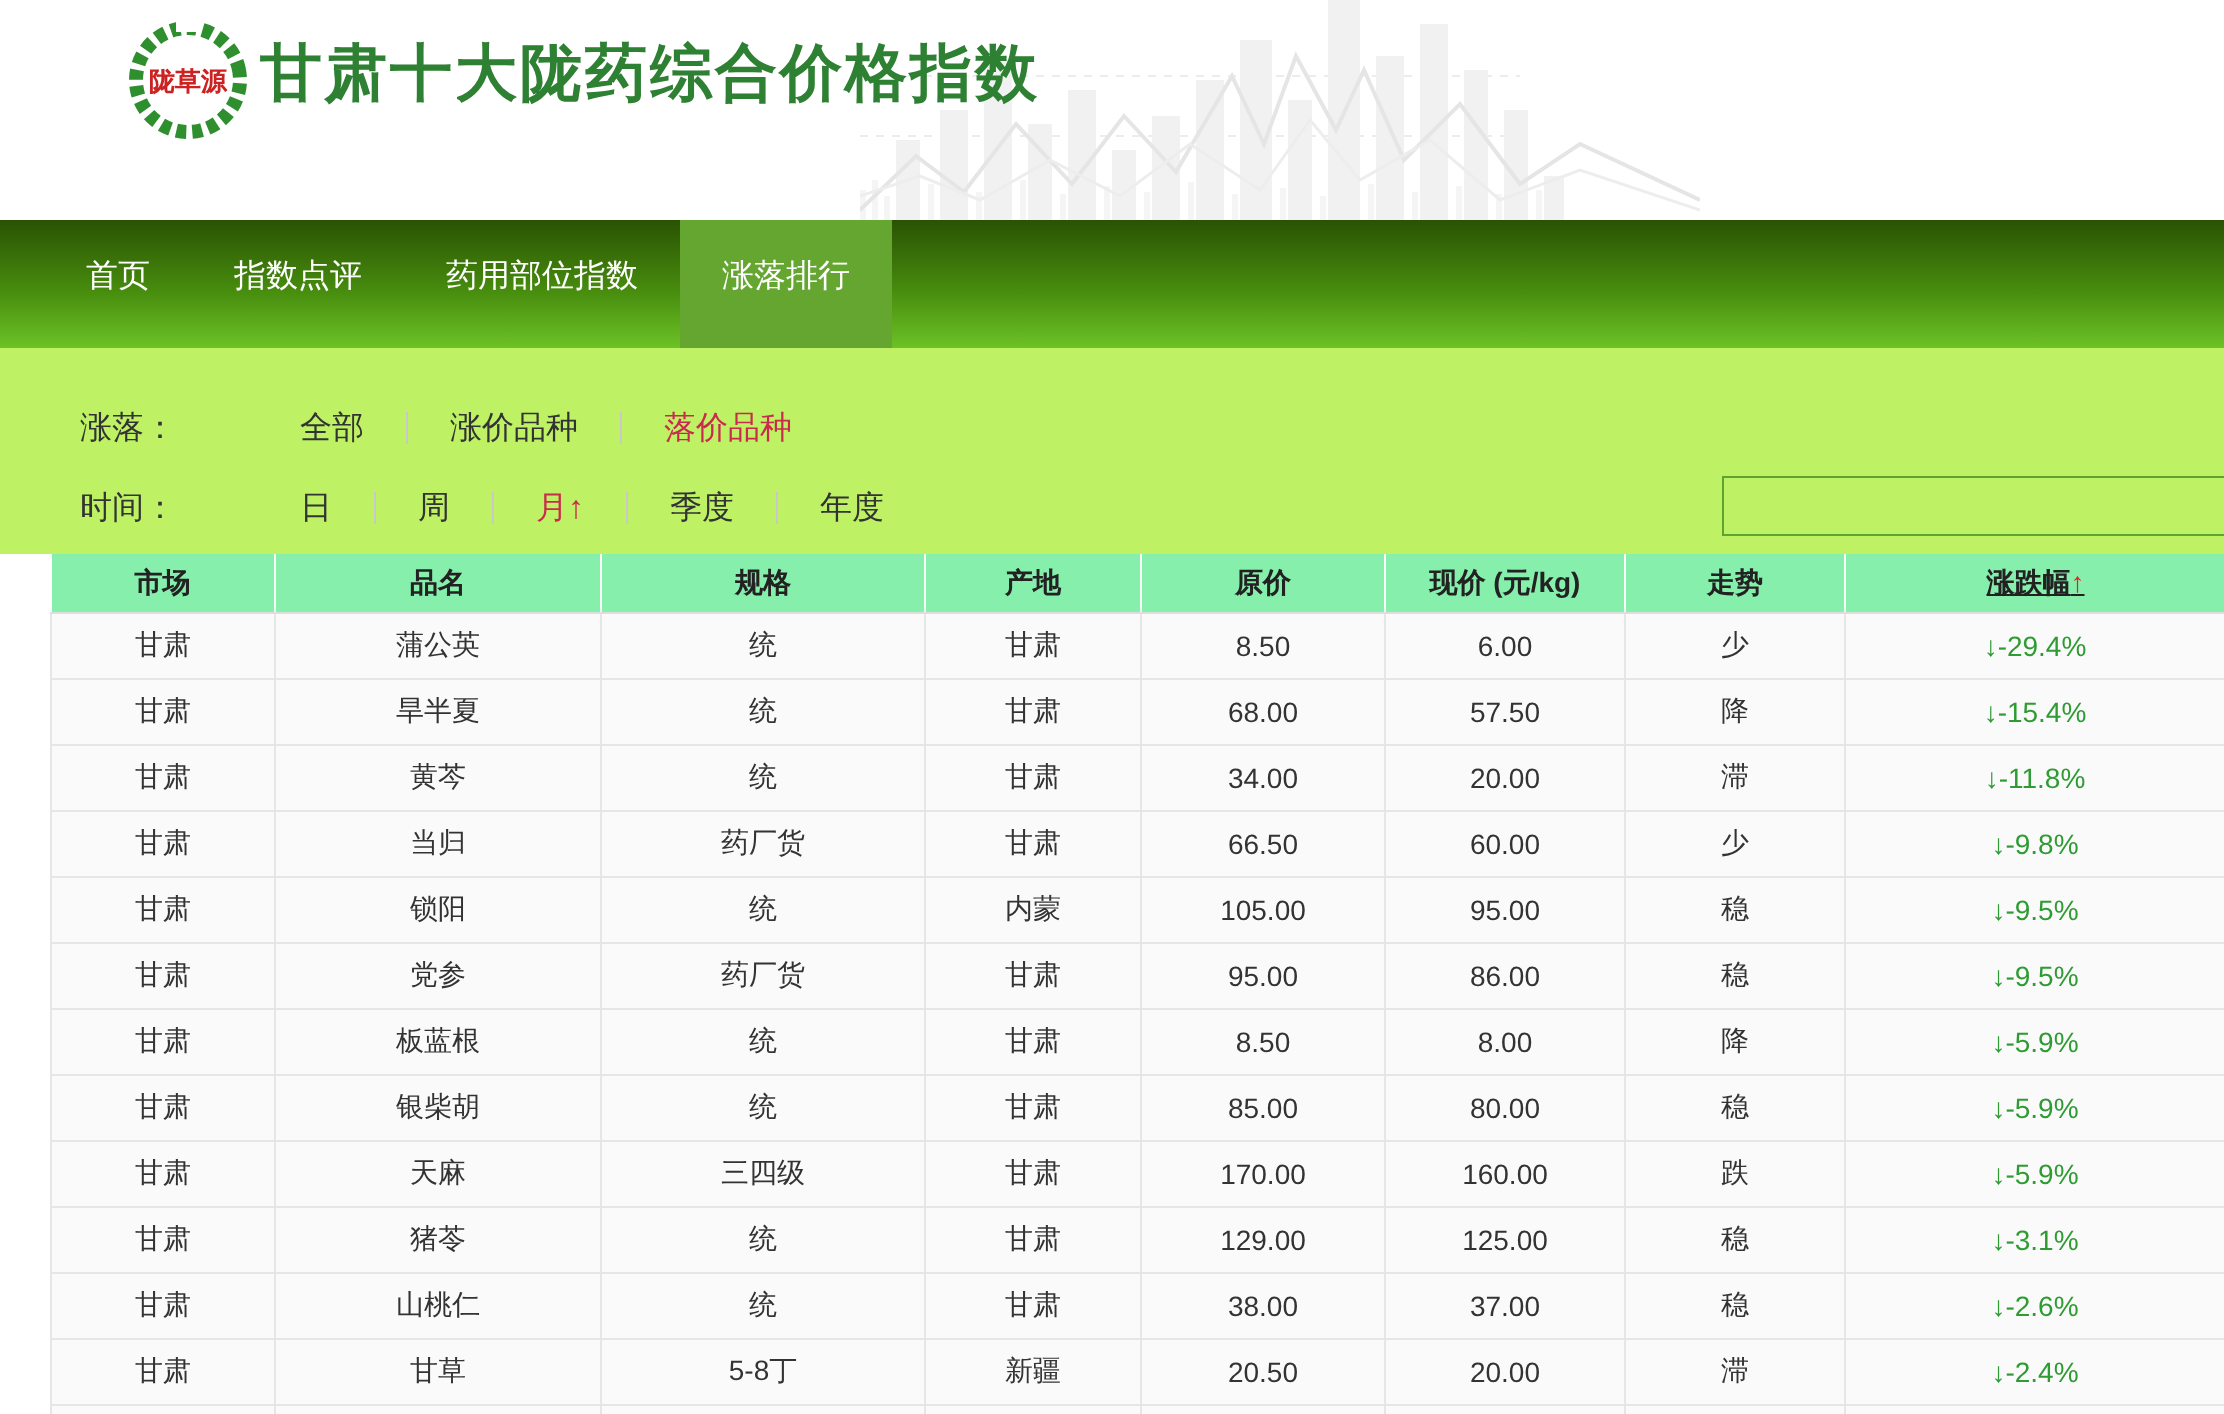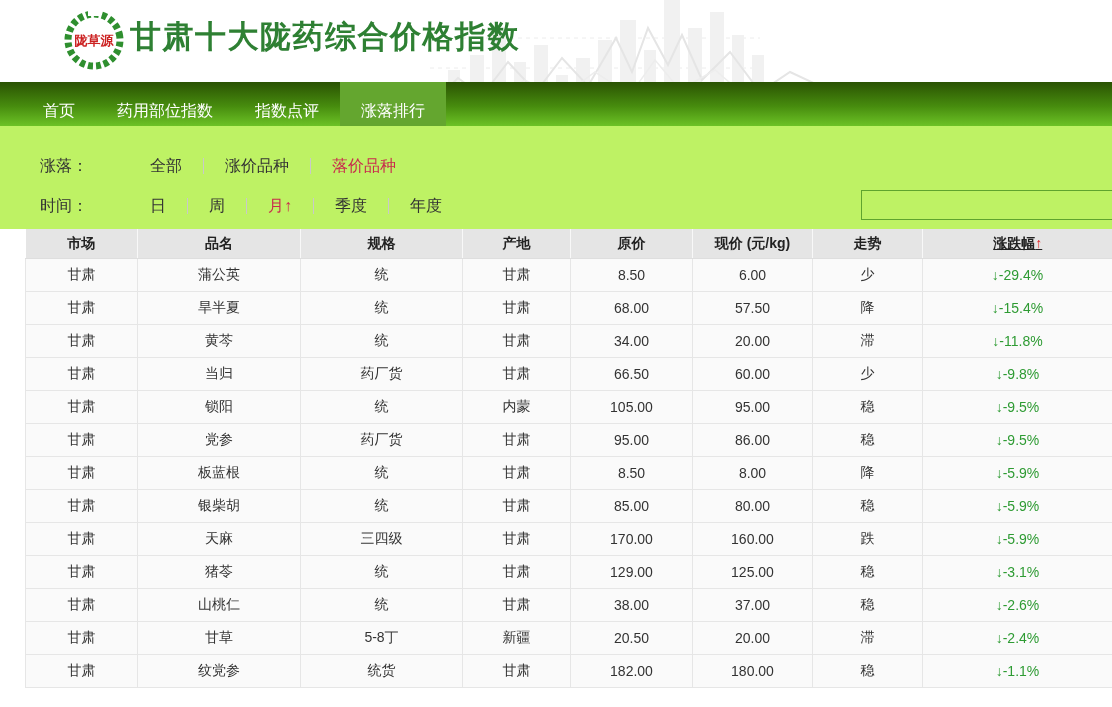--- a/index.html
+++ b/index.html
@@ -1,51 +1,51 @@
 <!DOCTYPE html>
 <html style="--title-green: #2e8033; --active-tab: #64a62f; --selected-red: #c92b4d; --change-green: #2e9b33; --search-border: #5fa42e; --nav-gradient-top: #2a5203; --nav-gradient-bottom: #6cc226;"><head>
 <meta charset="utf-8">
 <style>
   html,body{margin:0;padding:0;}
   body{
     width:1112px;height:707px;overflow:hidden;background:#fff;position:relative;
     font-family:"Liberation Sans","DejaVu Sans",sans-serif;
   }
   
-  .site-header{position:relative;height:82px;background:#fff;overflow:hidden;}
+  .site-header{position:relative;height:110px;background:#fff;overflow:hidden;}
   .logo{position:absolute;left:60px;top:4px;width:68px;height:68px;}
   .site-title{
     position:absolute;left:130px;top:16px;margin:0;
     font-size:31px;font-weight:bold;color:var(--title-green,#2e8033);
     font-family:"DejaVu Serif","Liberation Serif",serif;letter-spacing:1.5px;white-space:nowrap;
   }
   .watermark{position:absolute;left:430px;top:0;pointer-events:none;}
   
   .main-nav{
-    display:flex;height:44px;padding-left:22px;
+    display:flex;height:64px;padding-left:22px;
     background:linear-gradient(to bottom,#2a5203 0%,#478c0e 55%,#6cc226 100%);
   }
   .nav-item{line-height:57px;padding:0 21px;font-size:16px;color:#fff;cursor:pointer;white-space:nowrap;}
   .nav-item.active{background:var(--active-tab,#64a62f);}
   
   .filter-band{position:relative;height:103px;background:#bef264;padding:20px 0 0 40px;box-sizing:border-box;}
   .filter-row{display:flex;align-items:center;height:40px;font-size:16px;color:#333;}
   .filter-label{width:110px;color:#333;}
   .filter-opt{cursor:pointer;color:#333;white-space:nowrap;}
   .filter-opt.selected{color:var(--selected-red,#c92b4d);}
   .filter-sep{width:1px;height:16px;background:#c9c9c9;margin:0 21px;}
   .search-input{
     position:absolute;left:861px;top:64px;width:300px;height:30px;
     border:1px solid var(--search-border,#5fa42e);background:transparent;
     box-sizing:border-box;padding:0 8px;font-size:14px;outline:none;border-radius:0;
   }
   
   .rank-table{margin-left:25px;border-collapse:collapse;table-layout:fixed;width:1087px;}
   .rank-table th{
-    height:27px;background:#e5e5e5;font-size:14px;font-weight:bold;color:#222;
+    height:27px;background:#86efac;font-size:14px;font-weight:bold;color:#222;
     border-right:1px solid #f8f8f8;border-bottom:1px solid #dedede;text-align:center;
   }
   .rank-table th:last-child{border-right:none;}
   .rank-table td{
     height:30px;background:#fafafa;border:1px solid #e6e6e6;
     font-size:14px;color:#333;text-align:center;white-space:nowrap;overflow:hidden;
   }
   .rank-table td.chg{color:var(--change-green,#2e9b33);}
   .sort-link{text-decoration:underline;cursor:pointer;color:#222;}
   .sort-arrow{color:#e02020;}
@@ -105,22 +105,22 @@
     <circle cx="34" cy="36" r="26" fill="none" stroke="#2f8f2f" stroke-width="7" stroke-dasharray="5 3" transform="rotate(-14 34 36)"></circle>
     <rect x="28" y="2" width="12" height="10" fill="#fff"></rect>
     <text x="34" y="41" text-anchor="middle" font-size="13" font-weight="bold" fill="#cc2222">陇草源</text>
   </svg>
 
   <h1 class="site-title">甘肃十大陇药综合价格指数</h1>
 </div>
 
 <div class="main-nav">
     <div class="nav-item">首页</div>
+    <div class="nav-item">指数点评</div>
     <div class="nav-item">药用部位指数</div>
-    <div class="nav-item">指数点评</div>
     <div class="nav-item active">涨落排行</div>
   </div>
 
 <div class="filter-band">
   <div class="filter-row">
       <span class="filter-label">涨落：</span>
       <span class="filter-opt">全部</span>
       <span class="filter-sep"></span>
       <span class="filter-opt">涨价品种</span>
       <span class="filter-sep"></span>

